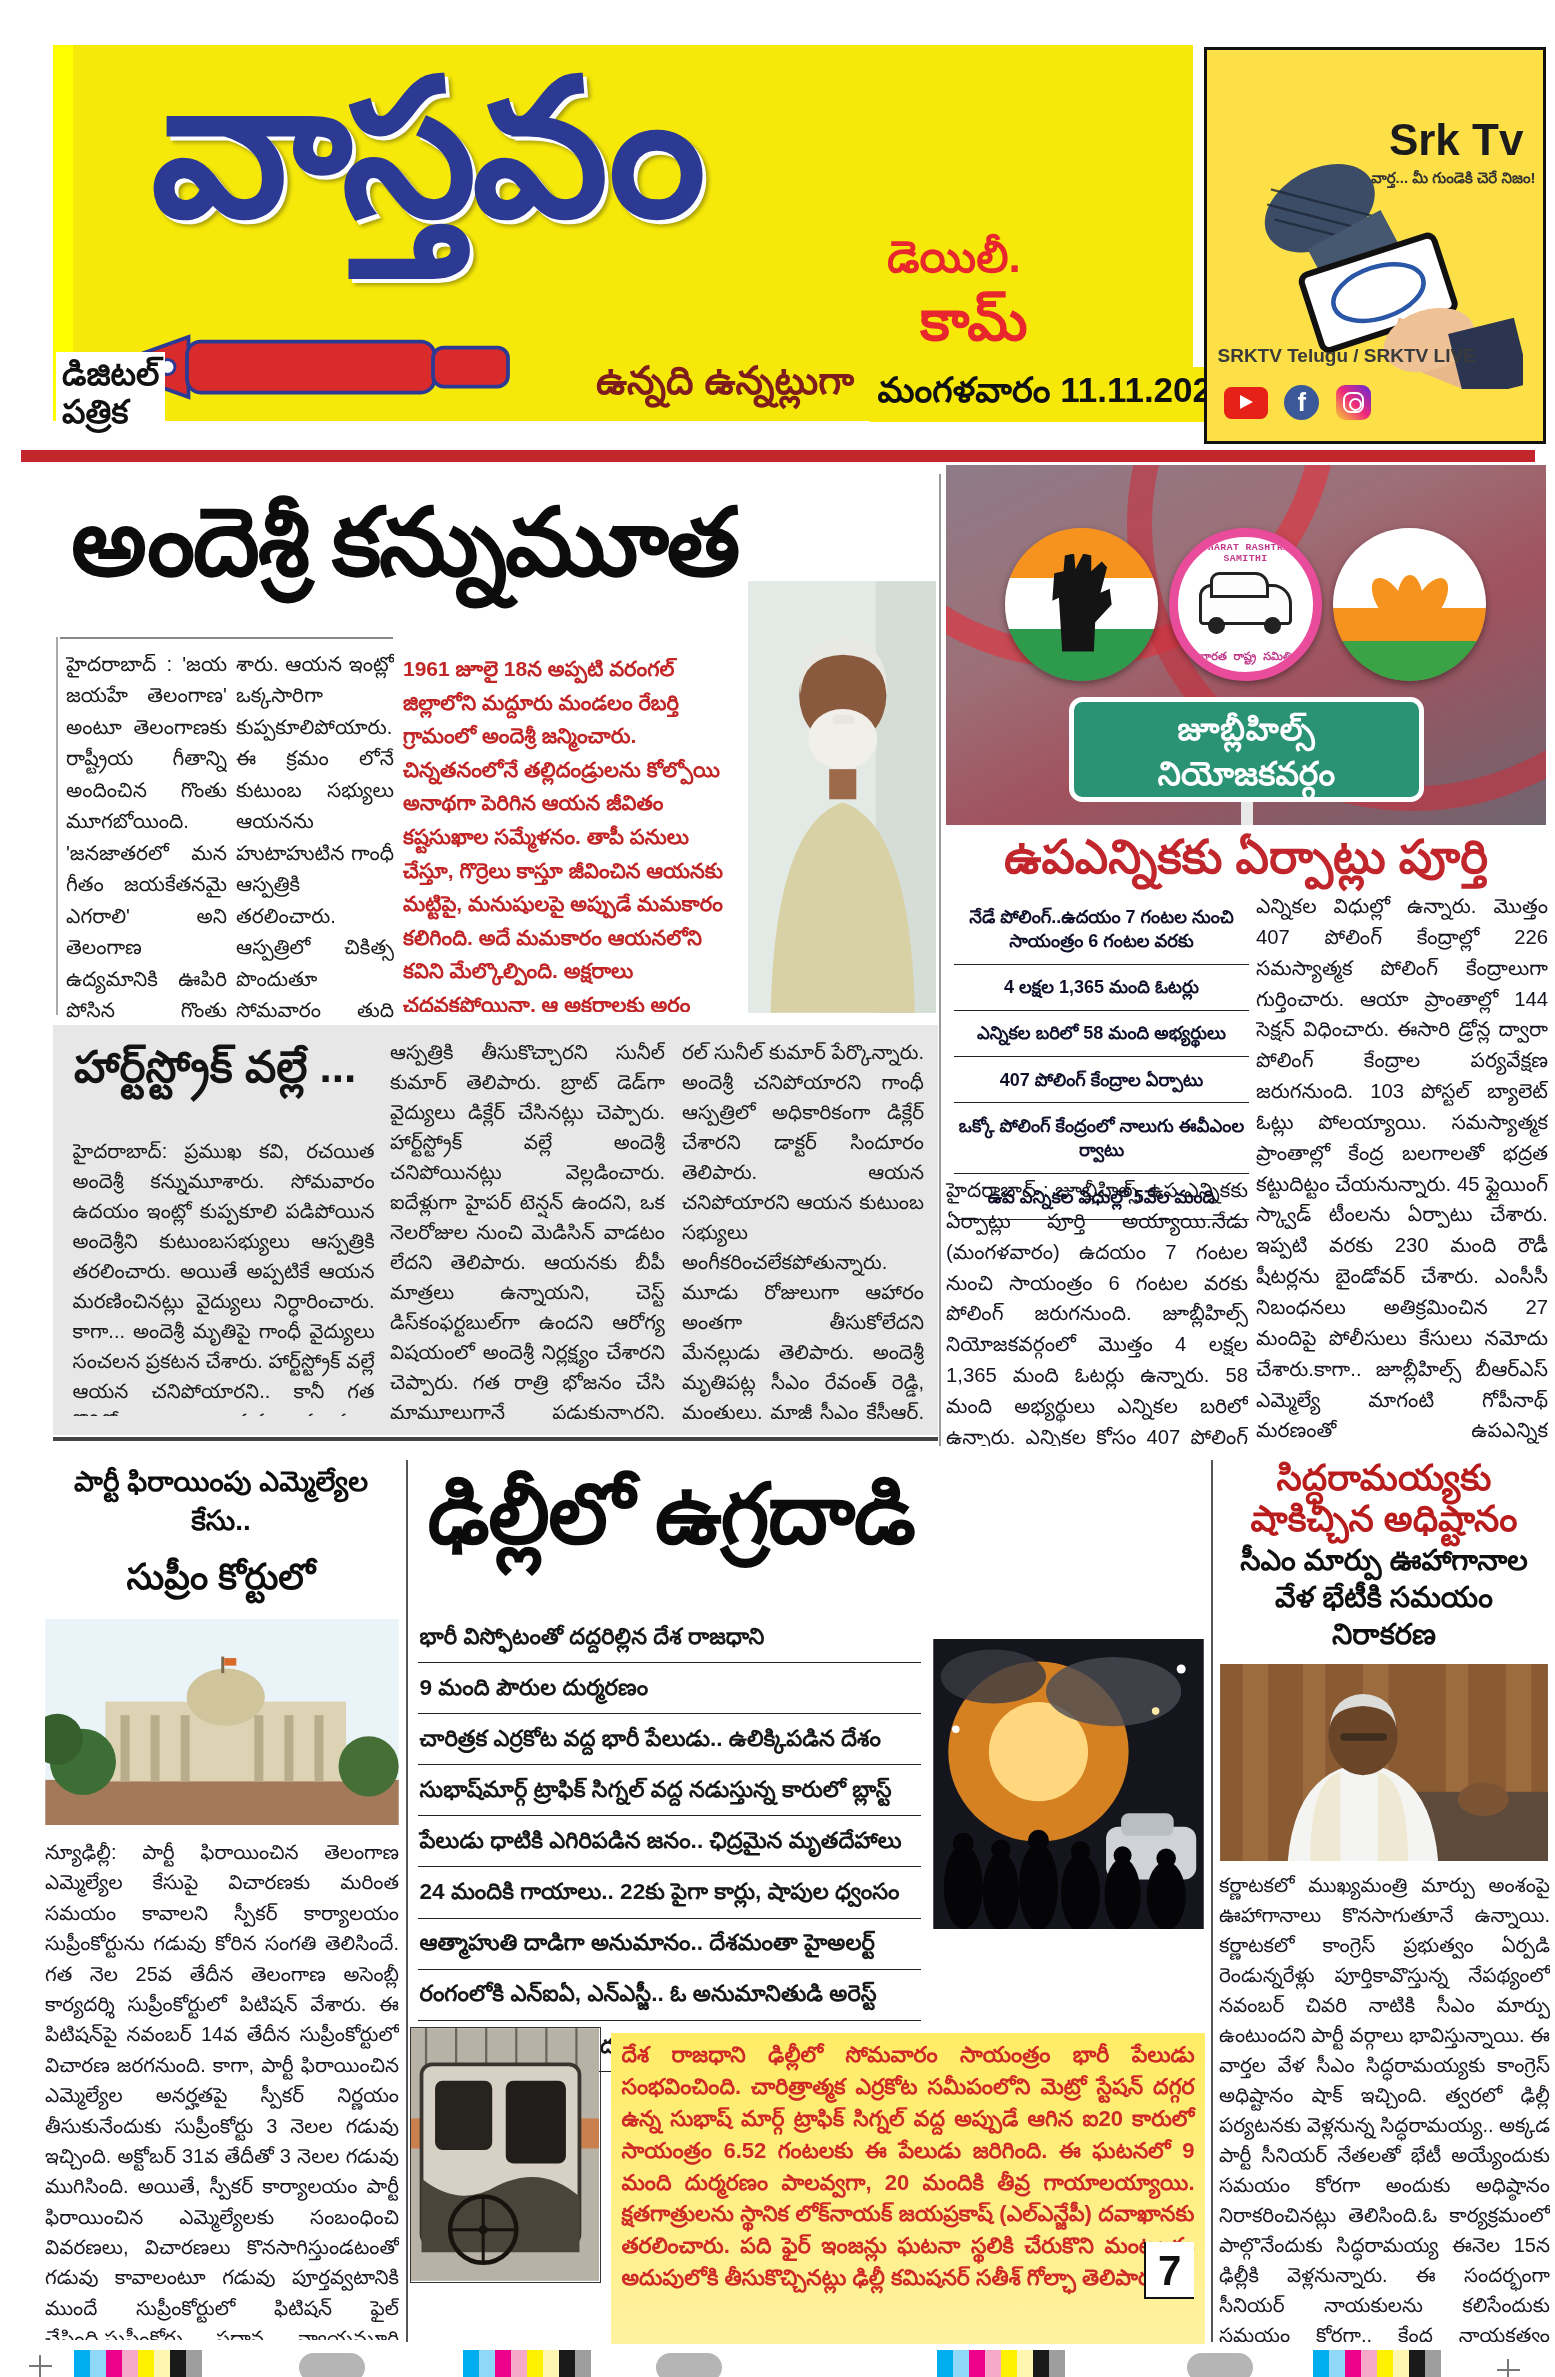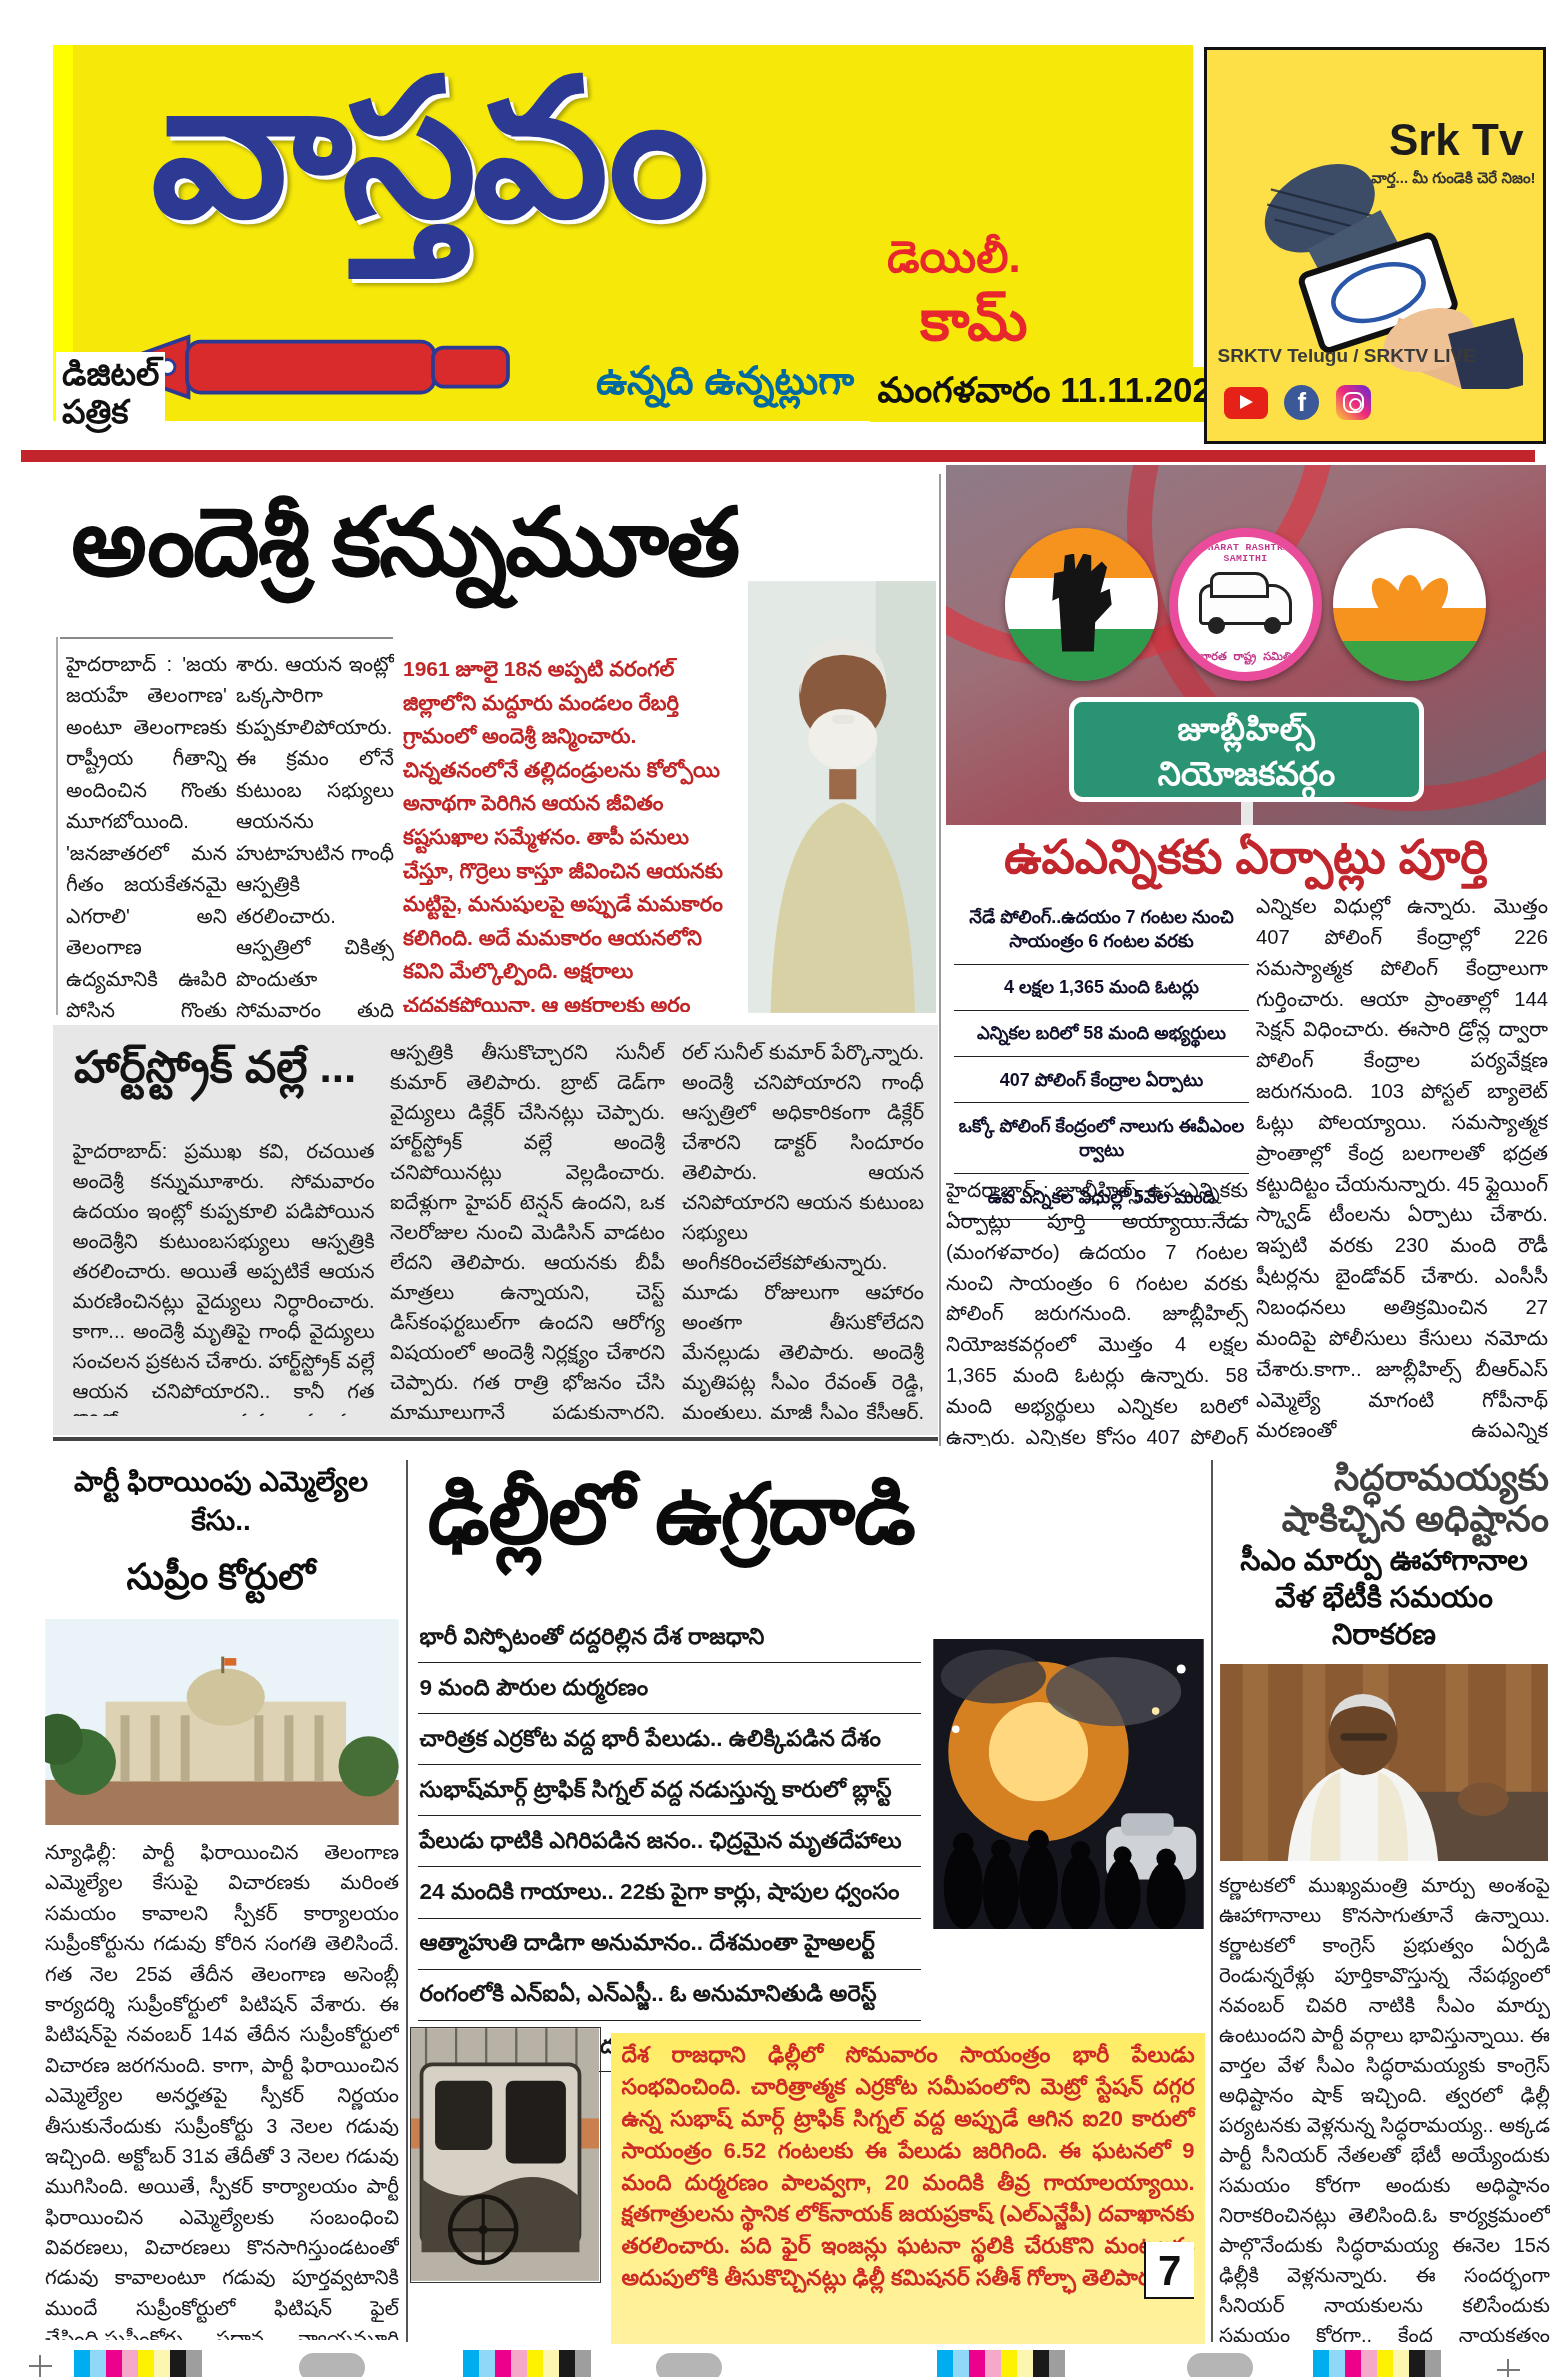--- a/index.html
+++ b/index.html
@@ -6,21 +6,21 @@
   body { background: #ffffff; font-family: "Liberation Sans", sans-serif; }
   .page { position: relative; width: 1555px; height: 2377px; background: #fff; overflow: hidden; }
 
   
   .mast-yellow { position: absolute; left: 53px; top: 45px; width: 1140px; height: 376px; background: #f6e90a; }
   .mast-strip { position: absolute; left: 0; top: 0; width: 19.6px; height: 100%; background: #ffff00; }
   .mast-title { position: absolute; left: 98px; top: -7.5px; font-size: 192px; font-weight: 900; color: #2c3a94; letter-spacing: -4.5px; text-shadow: 3.8px 3.8px 0 #ffffff, 6px 6px 4.5px rgba(0,0,0,.35); white-space: nowrap; }
   .pen-wrap { position: absolute; left: 45px; top: 280px; width: 421px; height: 84px; }
   .mast-daily { position: absolute; left: 834px; top: 187px; font-size: 44px; font-weight: 800; color: #e8262d; }
   .mast-kaam { position: absolute; left: 867px; top: 242px; font-size: 57px; font-weight: 900; color: #e8262d; }
-  .mast-tagline { position: absolute; left: 543px; top: 314px; font-size: 39px; font-weight: 800; color: #0369a1; white-space: nowrap; }
+  .mast-tagline { position: absolute; left: 543px; top: 314px; font-size: 39px; font-weight: 800; color: #7f1d1d; white-space: nowrap; }
   .mast-date { position: absolute; left: 817px; top: 322px; font-size: 35px; font-weight: 900; color: #111; background: #f6e90a; padding: 3px 7.5px; white-space: nowrap; }
   .digital { position: absolute; left: 56px; top: 352px; background: #fff; padding: 3px 6px; font-size: 33px; font-weight: 900; color: #111; line-height: 1.15; z-index: 3; }
   .digital span { display: block; }
 
   
   .srk-ad { position: absolute; left: 1204px; top: 47px; width: 342px; height: 397px; background: #fde047; border: 3.8px solid #111; }
   .srk-title { position: absolute; right: 19.6px; top: 65px; font-size: 44px; font-weight: 900; color: #1c1c1c; }
   .srk-tag { position: absolute; right: 7.5px; top: 119px; font-size: 15px; font-weight: 700; color: #333; }
   .srk-channels { position: absolute; left: 10.5px; bottom: 74px; font-size: 19px; font-weight: 800; color: #3a3a3a; }
   .srk-icons { position: absolute; left: 16.6px; bottom: 21px; display: flex; gap: 16.6px; align-items: center; }
@@ -99,21 +99,21 @@
   .sup-body { position: absolute; left: 45px; top: 1837px; width: 354px; height: 503px; font-size: 20px; line-height: 1.52; color: #17171f; text-align: justify; overflow: hidden; }
 
   .delhi-headline { position: absolute; left: 415px; top: 1466px; width: 512px; text-align: center; font-size: 84px; font-weight: 900; color: #0b0b0b; letter-spacing: -1.5px; white-space: nowrap; }
   .delhi-bullets { position: absolute; left: 418px; top: 1612px; width: 503px; }
   .delhi-bullets .db { font-size: 22.6px; font-weight: 800; color: #181818; padding: 9.8px 1.5px; border-bottom: 1.5px solid #222; line-height: 1.35; }
   .night-photo { position: absolute; left: 933px; top: 1639px; width: 271px; height: 290px; }
   .burnt-photo { position: absolute; left: 410px; top: 2027px; width: 191px; height: 256px; border: 1.5px solid #333; }
   .delhi-body { position: absolute; left: 611px; top: 2033px; width: 594px; height: 311px; background: linear-gradient(180deg,#ffec66,#fff2a0); padding: 6px 10.5px; font-size: 22px; font-weight: 700; line-height: 1.45; color: #cf2a27; text-align: justify; overflow: hidden; }
   .page-num { position: absolute; left: 1144px; top: 2242px; width: 50px; height: 57px; border-left: 2.3px solid #111; border-bottom: 2.3px solid #111; font-size: 42px; font-weight: 800; color: #111; padding: 4.5px 0 0 12px; background: #fff; }
 
-  .sid-head { position: absolute; left: 1219px; top: 1457px; width: 330px; text-align: right; font-size: 36px; font-weight: 800; color: #404040; line-height: 1.15; }
+  .sid-head { position: absolute; left: 1219px; top: 1457px; width: 330px; text-align: center; font-size: 36px; font-weight: 800; color: #b91c1c; line-height: 1.15; }
   .sid-sub { position: absolute; left: 1222px; top: 1542px; width: 324px; text-align: center; font-size: 29px; font-weight: 700; color: #101010; line-height: 1.28; }
   .sid-photo { position: absolute; left: 1220px; top: 1664px; width: 328px; height: 197px; }
   .sid-body { position: absolute; left: 1219px; top: 1870px; width: 331px; height: 472px; font-size: 20px; line-height: 1.5; color: #17171f; text-align: justify; overflow: hidden; }
 
   
   .plus-mark { position: absolute; width: 22.6px; height: 22.6px; }
   .plus-mark::before { content:""; position:absolute; left: 0; top: 9.8px; width: 22.6px; height: 2.3px; background: #777; }
   .plus-mark::after { content:""; position:absolute; left: 9.8px; top: 0; width: 2.3px; height: 22.6px; background: #777; }
   .cal-bar { position: absolute; top: 2350px; display: flex; }
   .cal-bar i { width: 16px; height: 27px; display: block; }

